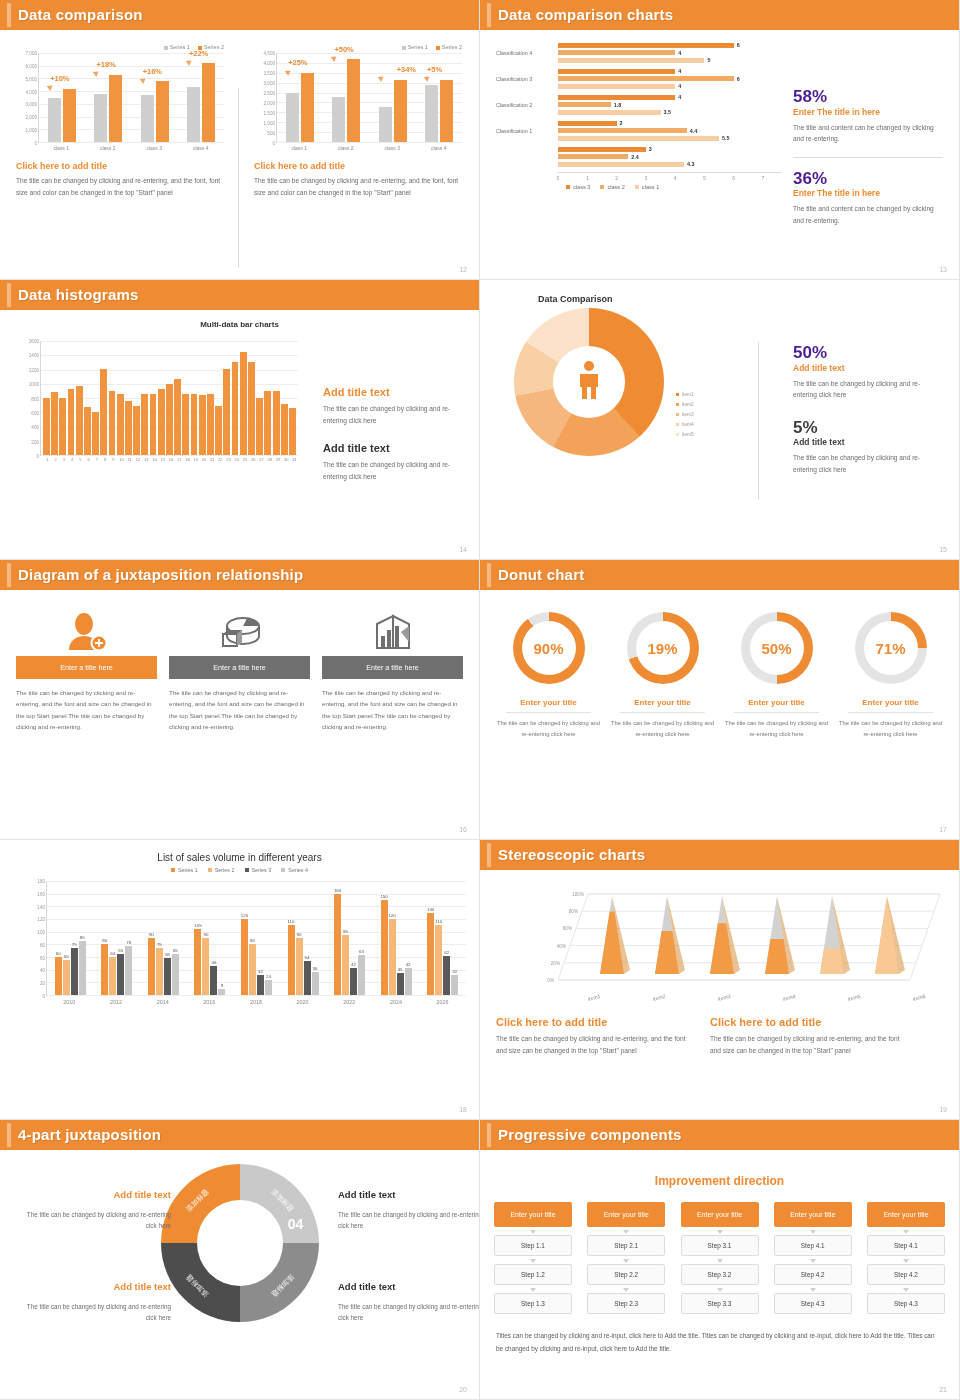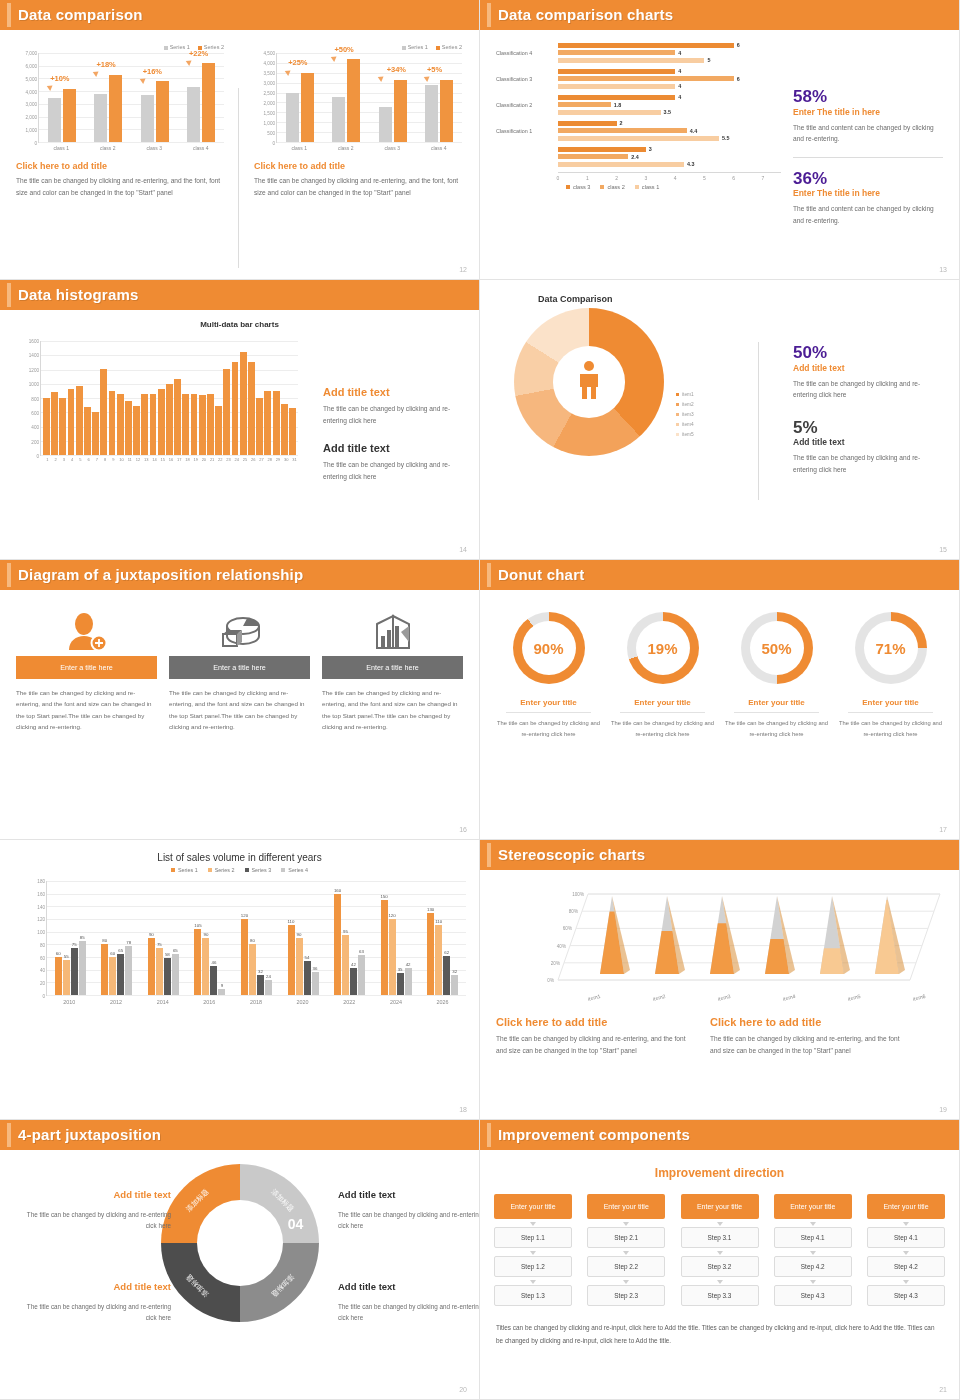--- a/index.html
+++ b/index.html
@@ -110,21 +110,21 @@
   .cone-x div{ transform:rotate(-14deg); transform-origin:left center;}
   .s19-txt{ display:flex; gap:24px; margin-top:22px;}
   .s19-txt .b{ width:190px;}
 
   
   .ring-wrap{ position:relative; height:230px; }
   .ring-text{ position:absolute; width:145px; font-size:6.3px; color:#6d6d6d; line-height:1.85;}
   .ring-text .h{ font-size:9.5px; font-weight:bold; margin-bottom:5px;}
 
   
-  .imp-title{ text-align:center; font-size:12px; font-weight:bold; color:#ef8b33; margin-top:16px;}
+  .imp-title{ text-align:center; font-size:12px; font-weight:bold; color:#ef8b33; margin-top:24px;}
   .steps{ display:flex; justify-content:space-between; margin-top:14px; padding:0 14px;}
   .step-col{ width:78px;}
   .step-head{ background:#ef8b33; color:#fff; font-size:7px; text-align:center; padding:9px 0; border-radius:2px;}
   .step-cell{ border:1px solid #dcdcdc; background:#fafafa; color:#444; font-size:6.4px; text-align:center; padding:6px 0; margin-top:8px; border-radius:2px; position:relative;}
   .step-cell::before{ content:""; position:absolute; left:50%; top:-6px; transform:translateX(-50%); width:0;height:0;
       border-left:3px solid transparent;border-right:3px solid transparent;border-top:4px solid #d0d0d0;}
   .step-note{ font-size:6.4px; color:#5d5d5d; line-height:2; margin:16px 16px 0;}
 </style>
 </head>
 <body>
@@ -246,21 +246,21 @@
                 </div>
                 <div class="grp">
                   <div class="bar g" style="height: 51.1111%;"></div>
                   <div class="bar o" style="height: 93.3333%;"></div>
                   <div class="pct-tag" style="bottom: 99.3333%; left: 2px;">+50%</div>
                   <div class="arrow" style="bottom: 91.3333%; left: 0px;"></div>
                 </div>
                 <div class="grp">
                   <div class="bar g" style="height: 38.8889%;"></div>
                   <div class="bar o" style="height: 70%;"></div>
-                  <div class="pct-tag" style="bottom: 76%; left: 8px;">+34%</div>
+                  <div class="pct-tag" style="bottom: 76%; left: 18px;">+34%</div>
                   <div class="arrow" style="bottom: 68%; left: 0px;"></div>
                 </div>
                 <div class="grp">
                   <div class="bar g" style="height: 64.4444%;"></div>
                   <div class="bar o" style="height: 70%;"></div>
                   <div class="pct-tag" style="bottom: 76%; left: 2px;">+5%</div>
                   <div class="arrow" style="bottom: 68%; left: 0px;"></div>
                 </div>
               </div>
             </div>
@@ -941,21 +941,21 @@
             <div class="h" style="color: rgb(47, 47, 47);">Add title text</div>
             <div>The title can be changed by clicking and re-entering cick here</div>
           </div>
         </div>
     </div>
     <div class="pgnum">20</div>
   </div>
 
   <div class="slide">
     <div class="hdr">
-      <h2>Improvement components</h2>
+      <h2>Progressive components</h2>
     </div>
     <div class="body" style="padding:0">
       <div class="imp-title">Improvement direction</div>
       <div class="steps" id="s21steps">
           <div class="step-col">
             <div class="step-head">Enter your title</div>
             <div class="step-cell">Step 1.1</div>
             <div class="step-cell">Step 1.2</div>
             <div class="step-cell">Step 1.3</div>
           </div>

